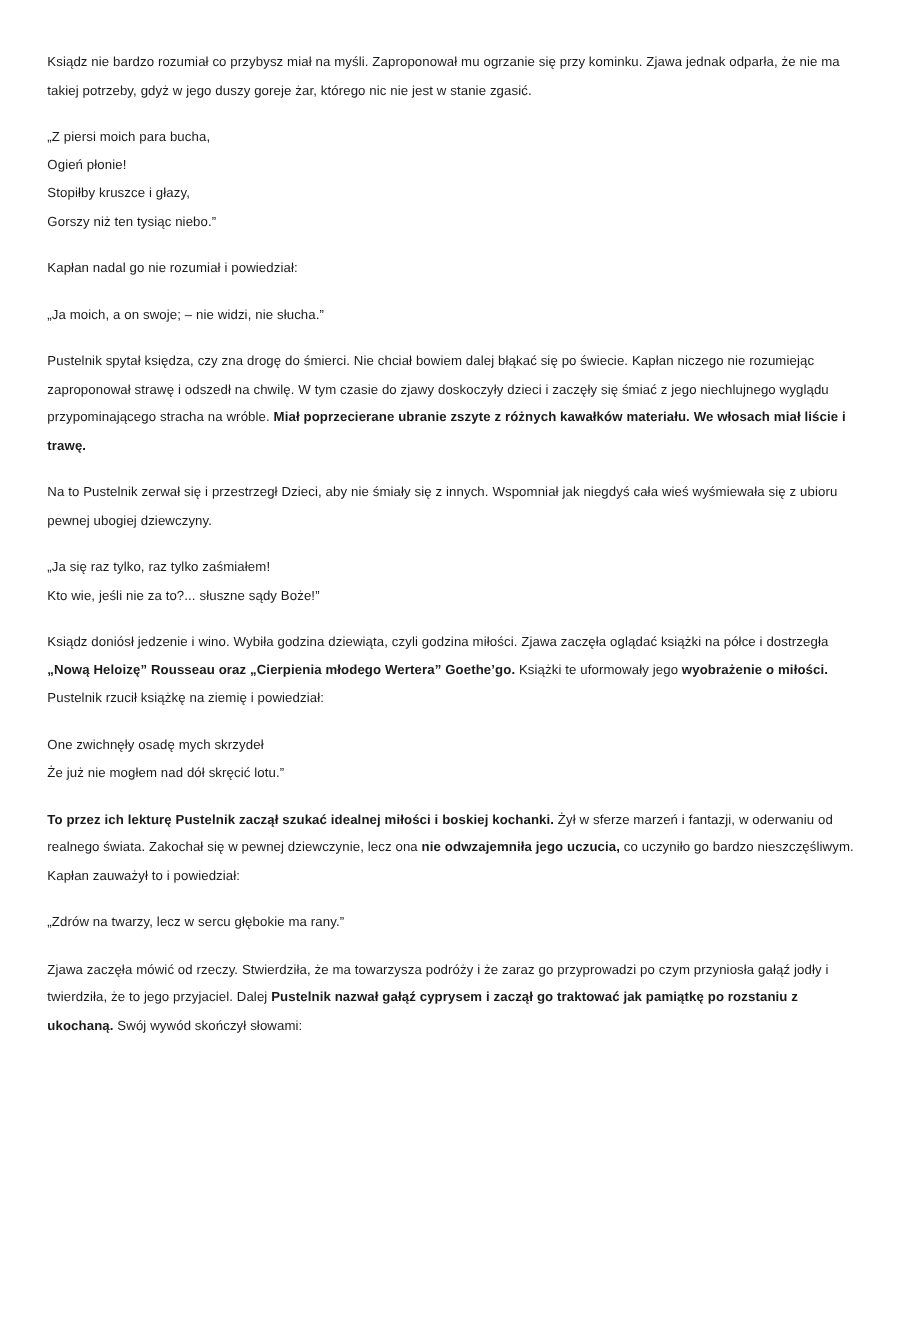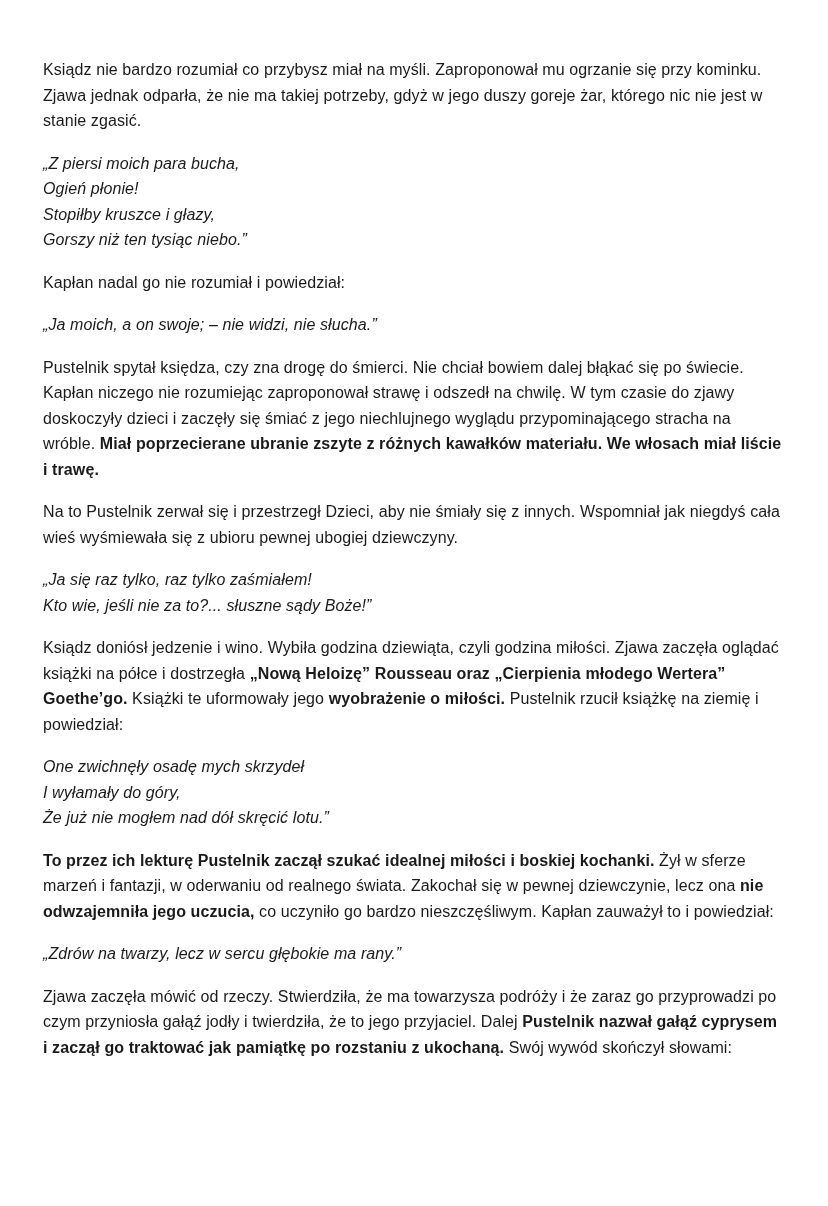--- a/index.html
+++ b/index.html
@@ -10,31 +10,30 @@
   body {
     width: 828px;
     height: 1206px;
     overflow: hidden;
     font-family: "Liberation Sans", "DejaVu Sans", sans-serif;
     color: #1a1a1a;
   }
   main.doc {
     box-sizing: border-box;
     width: 828px;
-    padding: 57px 42px 40px 43px;
-    font-size: 16px;
+    padding: 44px 42px 40px 43px;
+    font-size: 12px;
     line-height: 25.5px;
     letter-spacing: 0.1px;
   }
   p.para {
     margin: 0 0 17px 0;
   }
   .verse {
     margin: 0 0 17px 0;
-    font-style: italic;
   }
   .verse .vline {
     display: block;
   }
   .b {
     font-weight: 700;
   }
 </style>
 </head>
 <body>
@@ -62,21 +61,20 @@
 
   <div class="verse">
     <span class="vline">„Ja się raz tylko, raz tylko zaśmiałem!</span>
     <span class="vline">Kto wie, jeśli nie za to?... słuszne sądy Boże!”</span>
   </div>
 
   <p class="para"><span>Ksiądz doniósł jedzenie i wino. Wybiła godzina dziewiąta, czyli godzina miłości. Zjawa zaczęła oglądać książki na półce i dostrzegła </span><span class="b">„Nową Heloizę” Rousseau oraz „Cierpienia młodego Wertera” Goethe’go.</span><span> Książki te uformowały jego </span><span class="b">wyobrażenie o miłości.</span><span> Pustelnik rzucił książkę na ziemię i powiedział:</span></p>
 
   <div class="verse">
     <span class="vline">One zwichnęły osadę mych skrzydeł</span>
-    <span class="vline">I wyłamały do góry,</span>
     <span class="vline">Że już nie mogłem nad dół skręcić lotu.”</span>
   </div>
 
   <p class="para"><span class="b">To przez ich lekturę Pustelnik zaczął szukać idealnej miłości i boskiej kochanki.</span><span> Żył w sferze marzeń i fantazji, w oderwaniu od realnego świata. Zakochał się w pewnej dziewczynie, lecz ona </span><span class="b">nie odwzajemniła jego uczucia,</span><span> co uczyniło go bardzo nieszczęśliwym. Kapłan zauważył to i powiedział:</span></p>
 
   <div class="verse">
     <span class="vline">„Zdrów na twarzy, lecz w sercu głębokie ma rany.”</span>
   </div>
 
   <p class="para"><span>Zjawa zaczęła mówić od rzeczy. Stwierdziła, że ma towarzysza podróży i że zaraz go przyprowadzi po czym przyniosła gałąź jodły i twierdziła, że to jego przyjaciel. Dalej </span><span class="b">Pustelnik nazwał gałąź cyprysem i zaczął go traktować jak pamiątkę po rozstaniu z ukochaną.</span><span> Swój wywód skończył słowami:</span></p>

